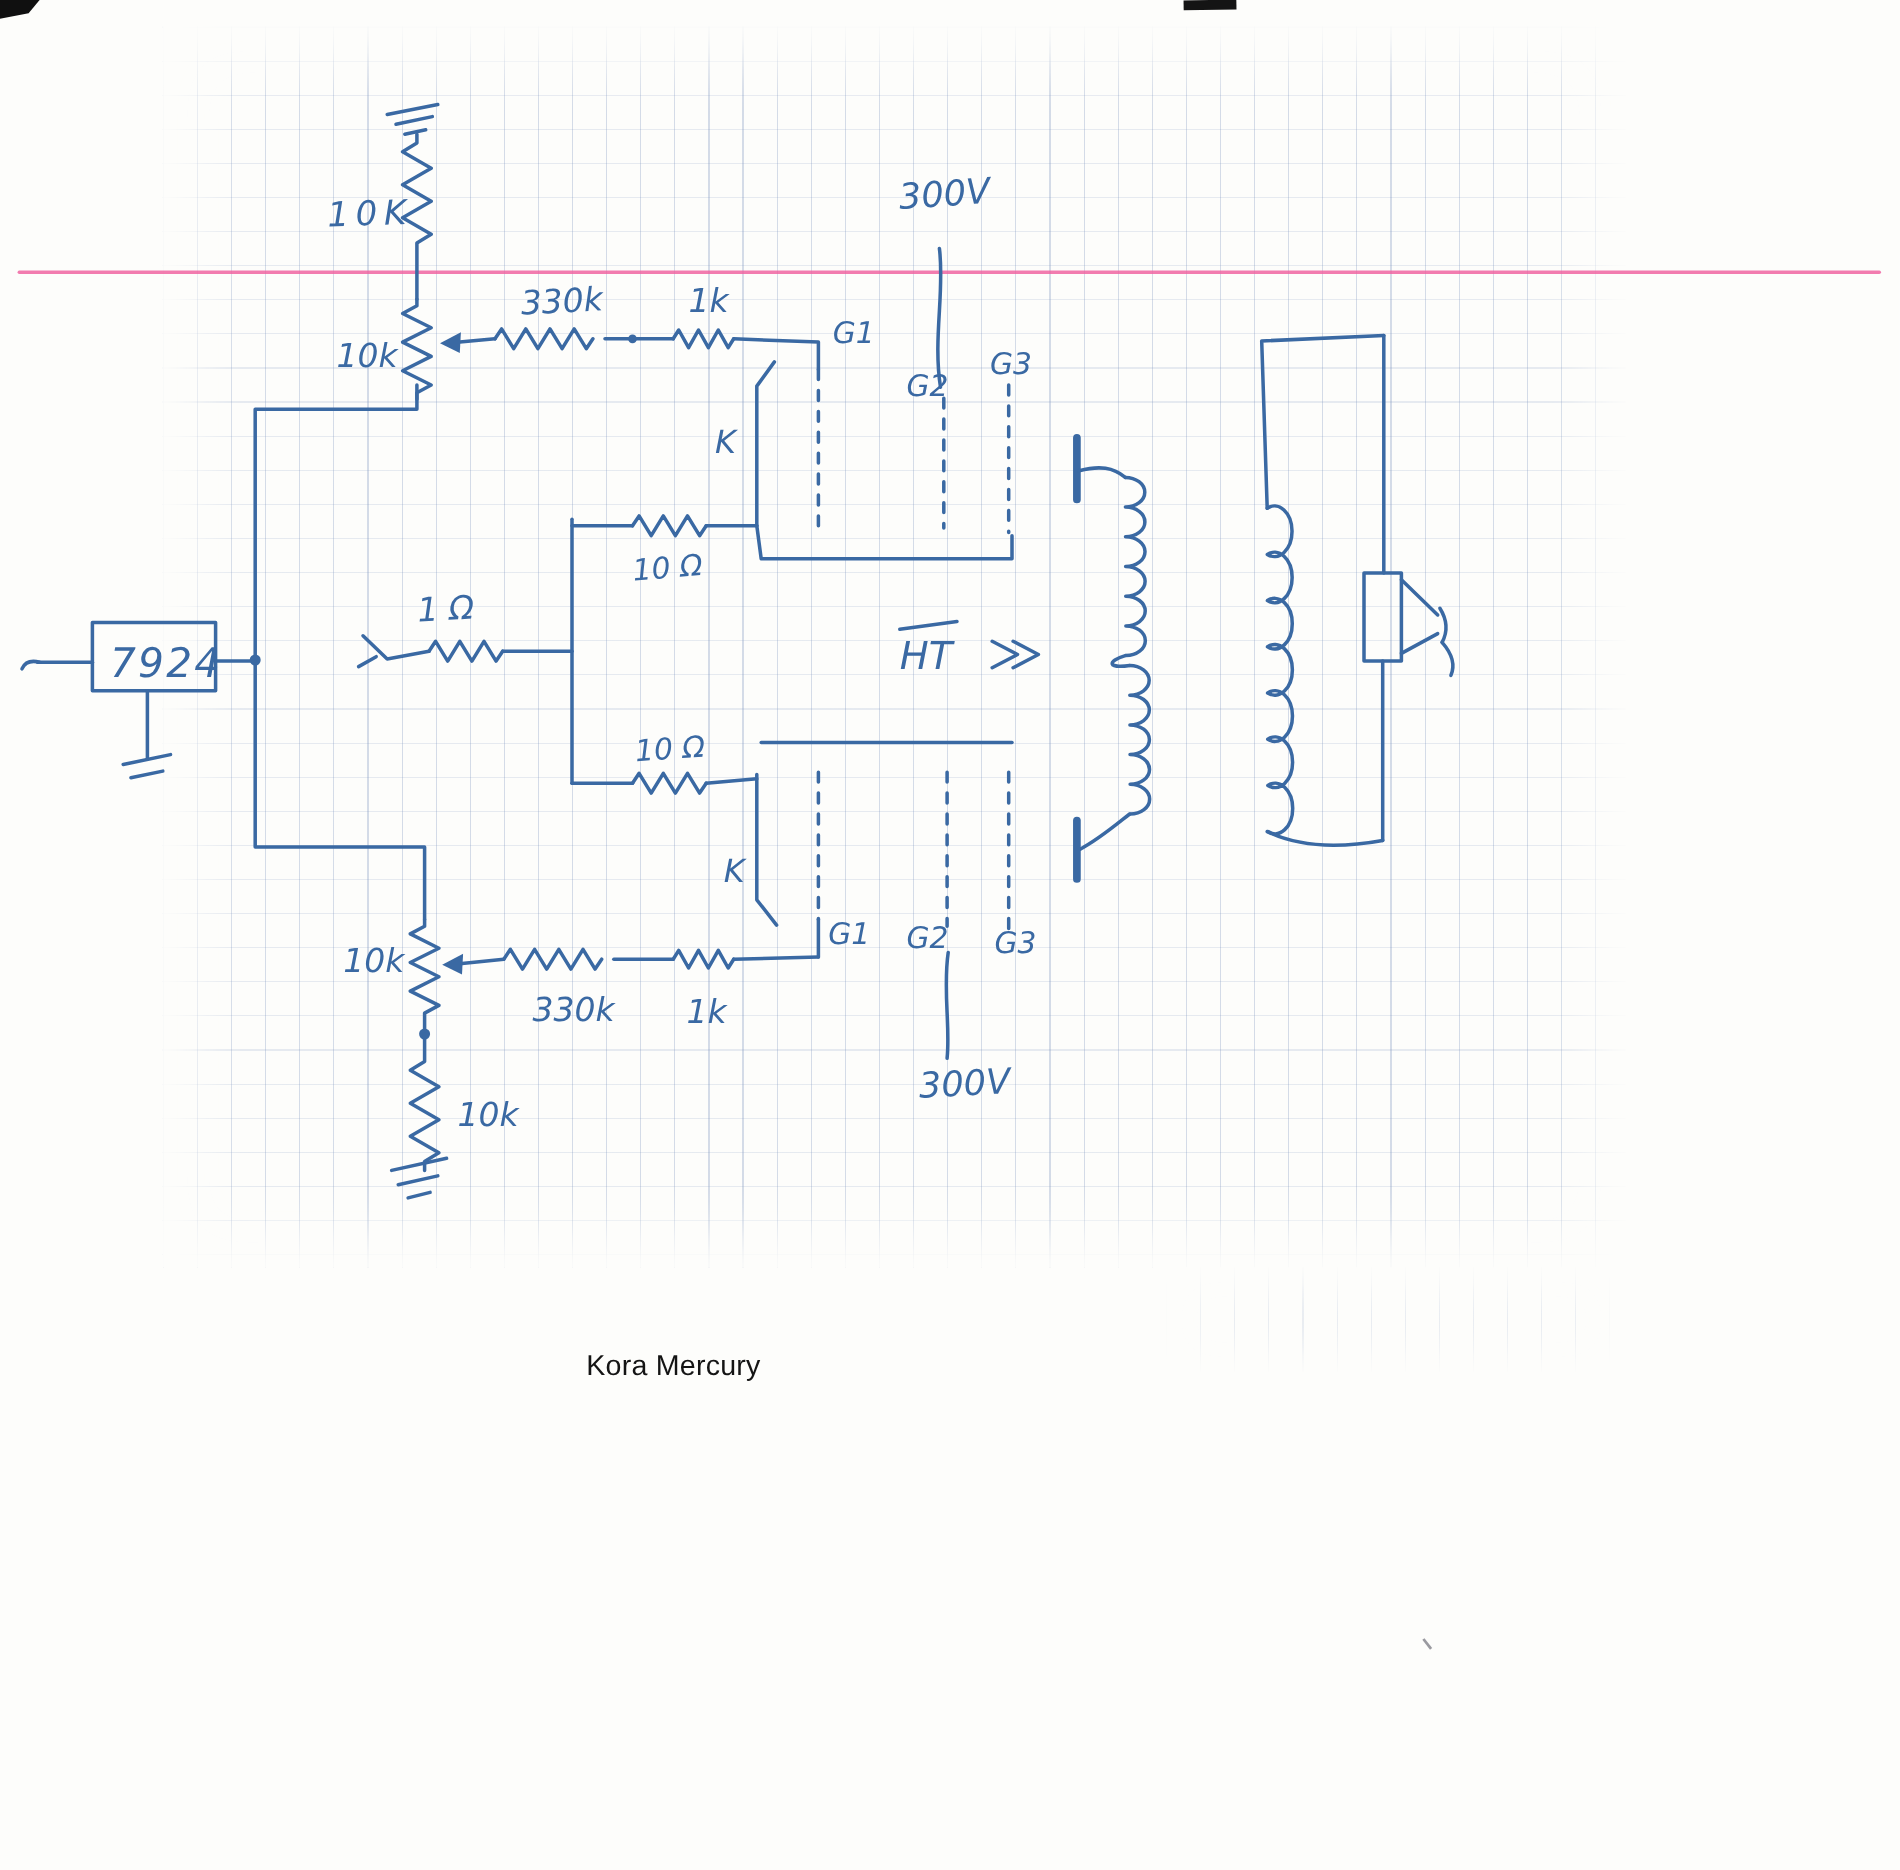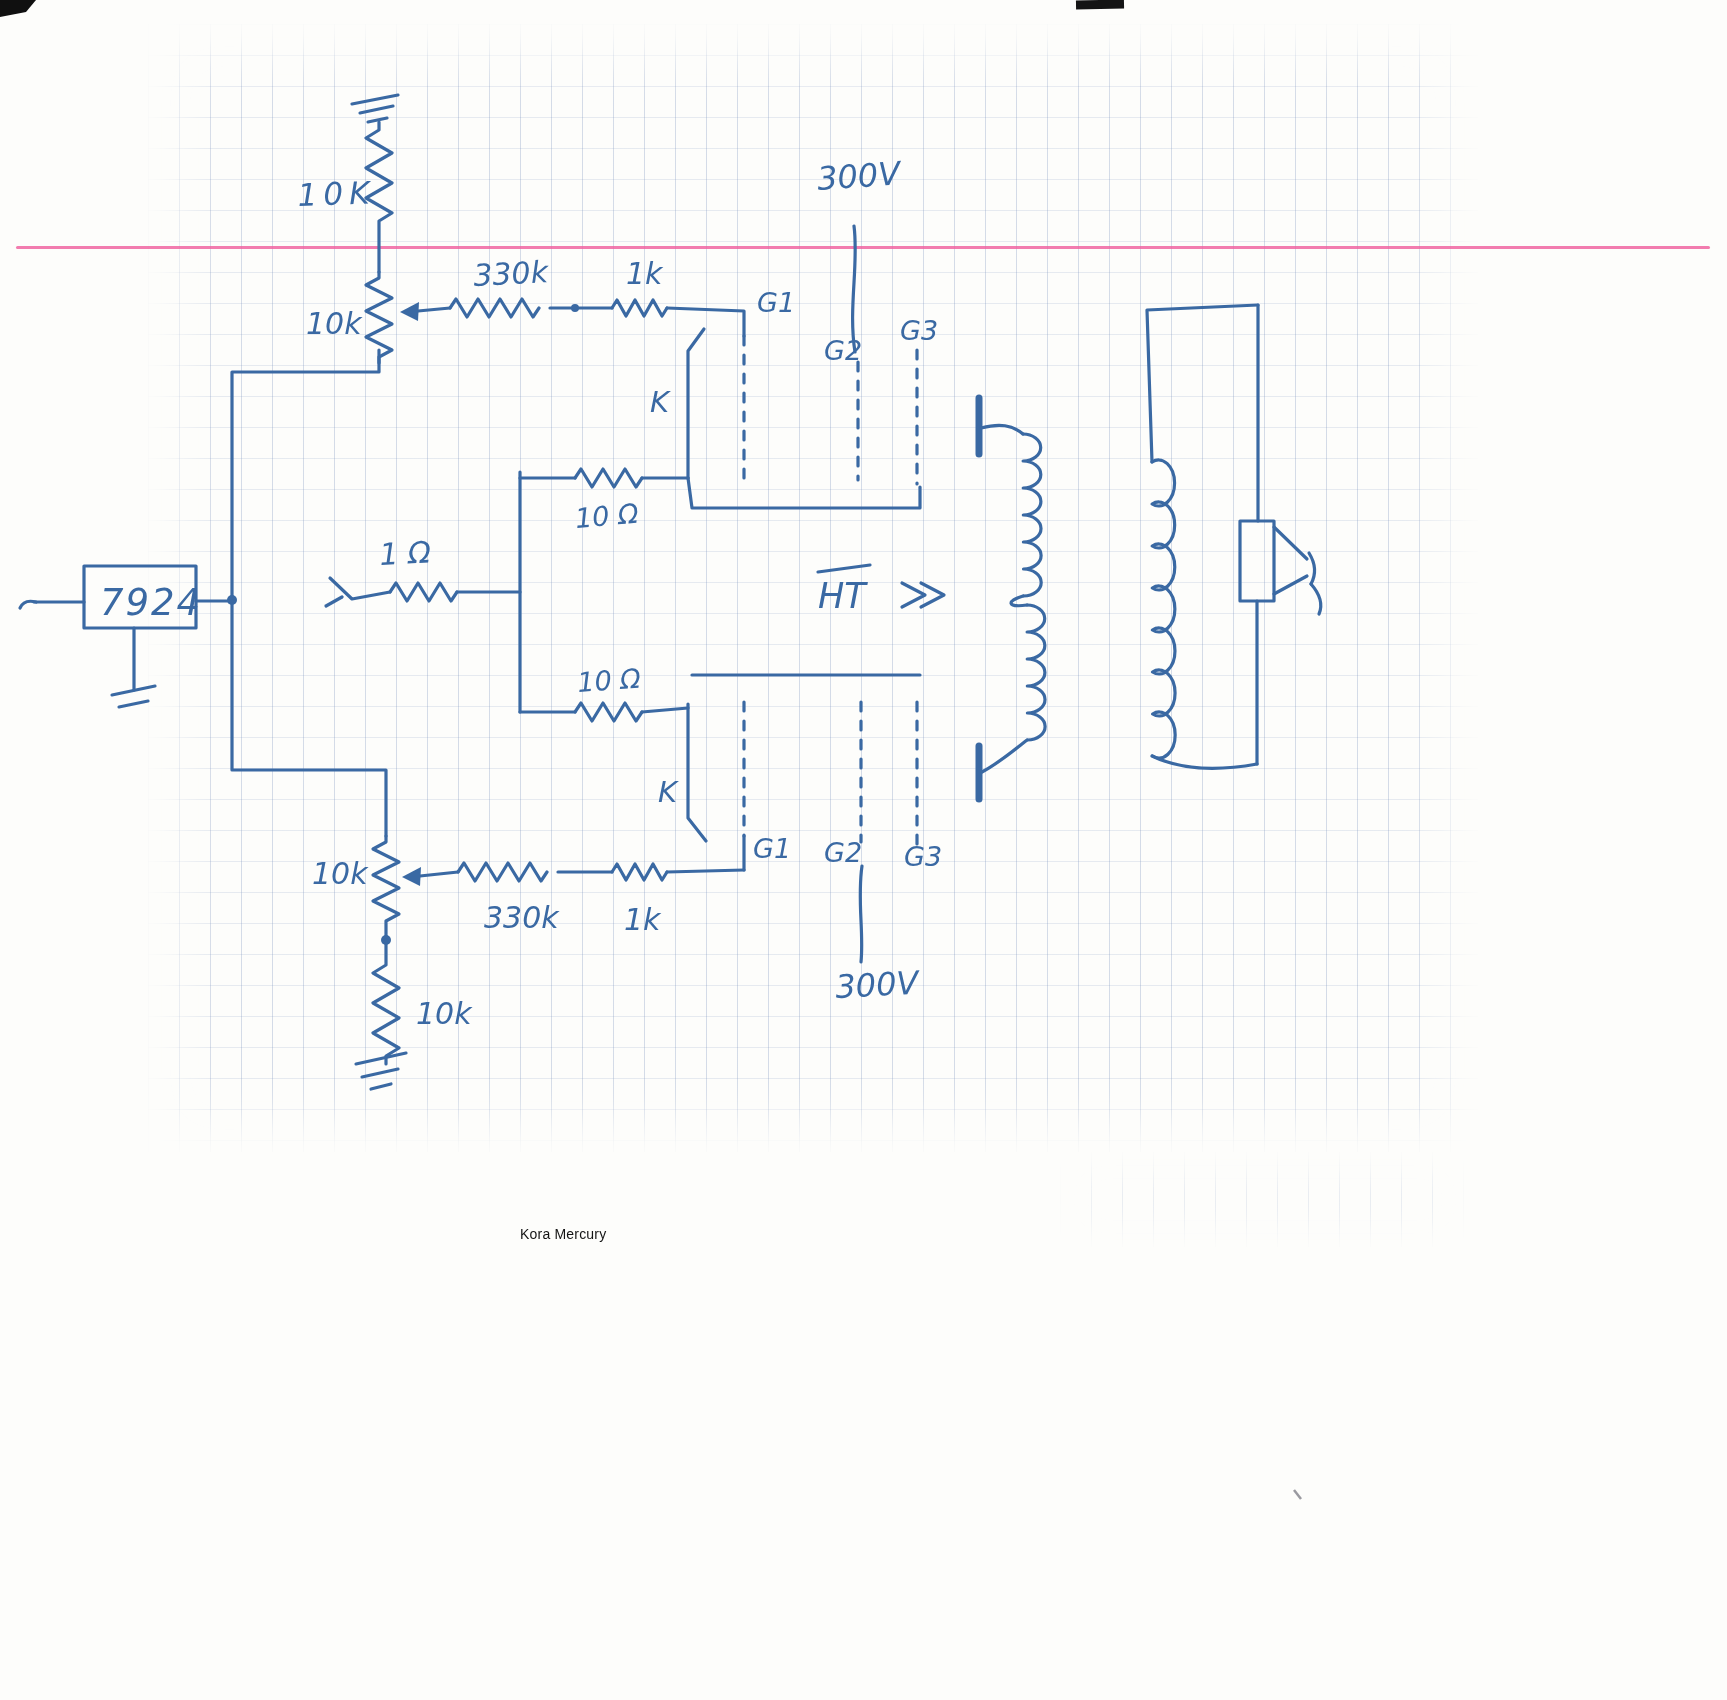--- a/index.html
+++ b/index.html
@@ -28,22 +28,22 @@
     background-image:
       repeating-linear-gradient(to right, rgba(125,148,190,0.16) 0px, rgba(125,148,190,0.16) 1px, transparent 1px, transparent 31px);
     box-shadow: inset 0 0 30px 20px #fdfdfb;
   }
   
   .margin-line {
     position:absolute; left:16px; top:246px; width:1694px; height:3px;
     background:#ef5f9e; opacity:.82; border-radius:2px;
   }
   .caption {
-    position:absolute; left:520px; top:1226px;
-    font-size:14px; color:#141414; letter-spacing:.2px;
+    position:absolute; left:533px; top:1226px;
+    font-size:26px; color:#141414; letter-spacing:.2px;
   }
   svg.schematic { position:absolute; left:0; top:0; }
   .hw {
     font-family:"DejaVu Sans", sans-serif;
     font-style:italic;
   }
 </style>
 </head>
 <body>
 

